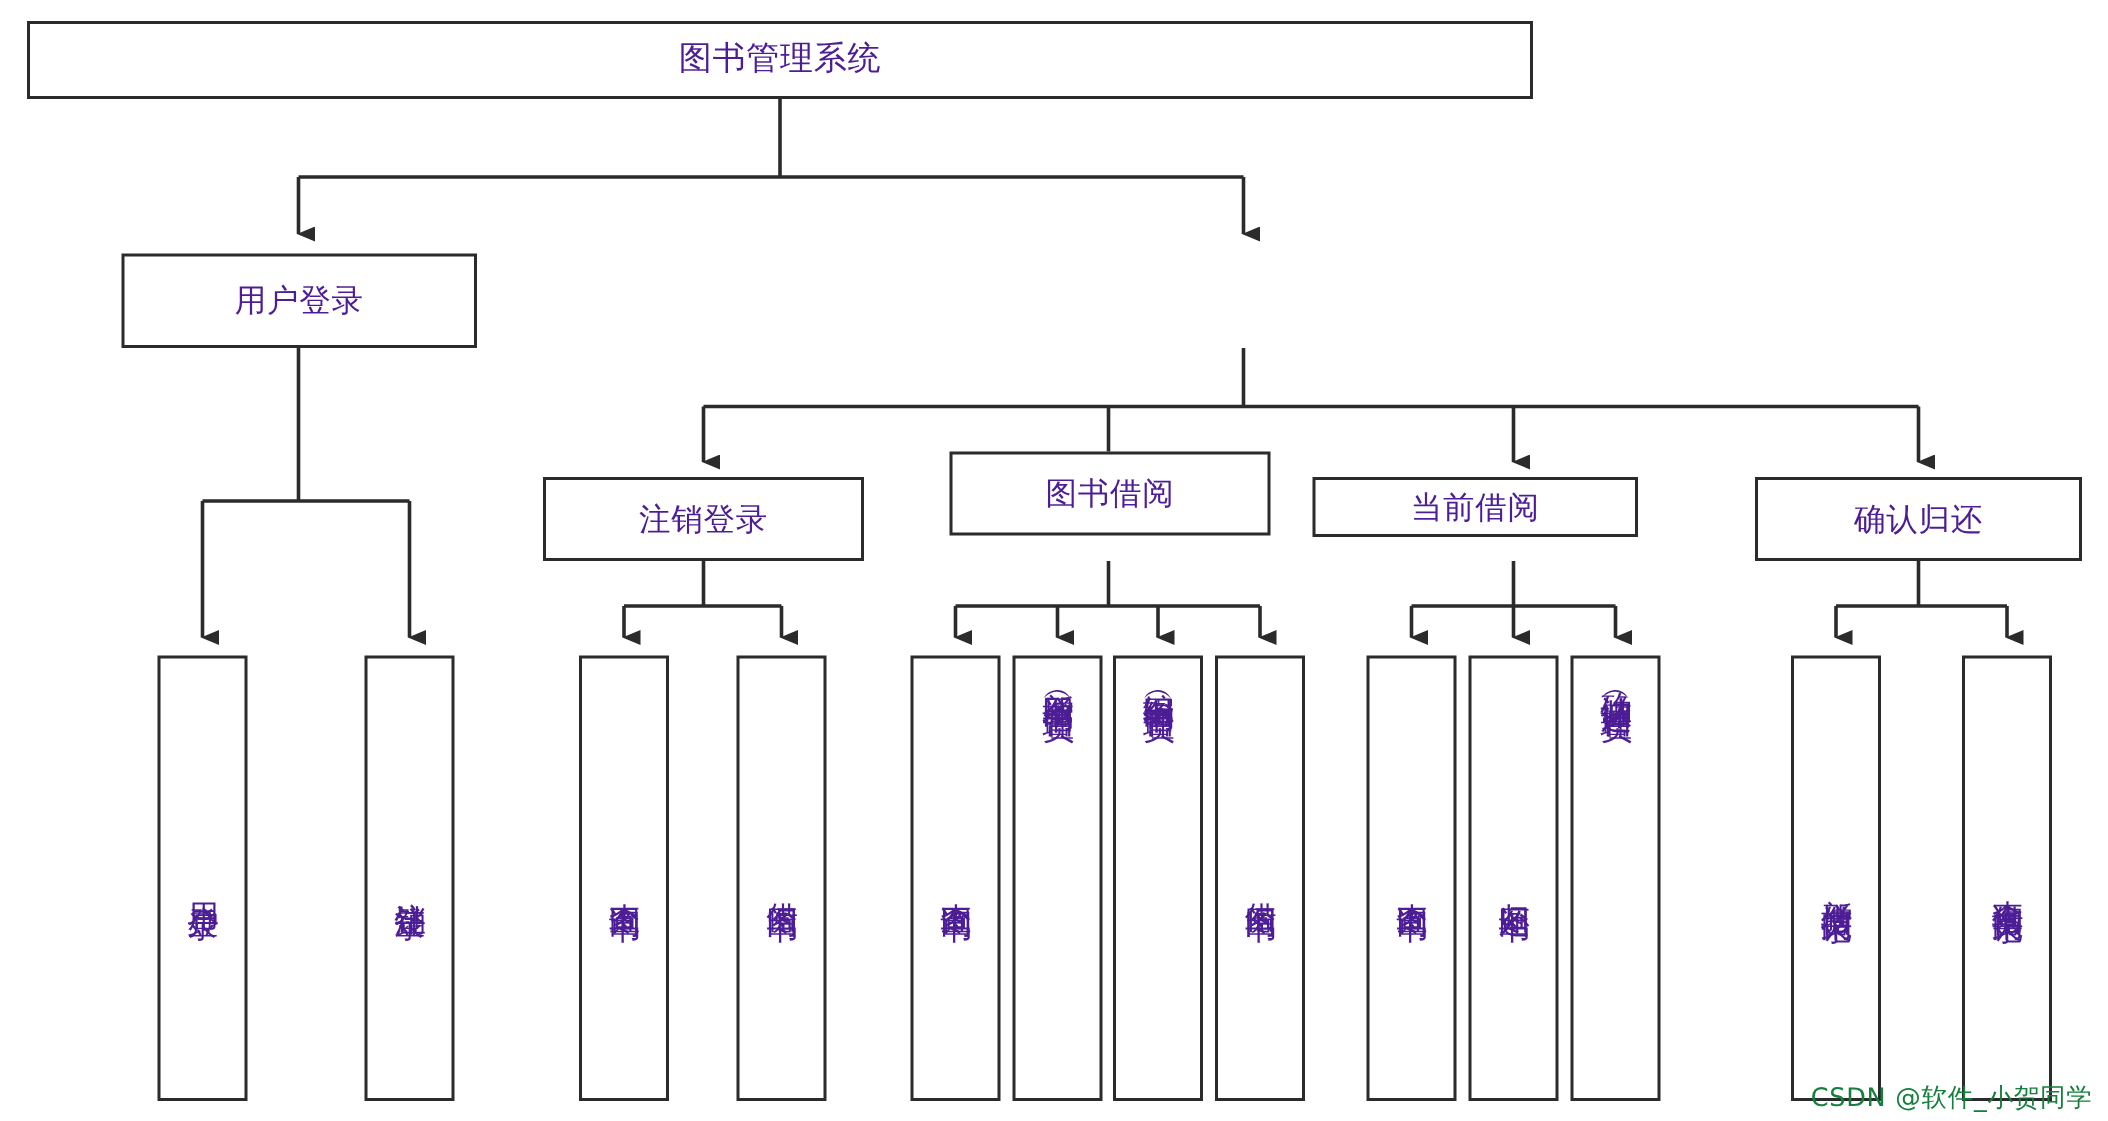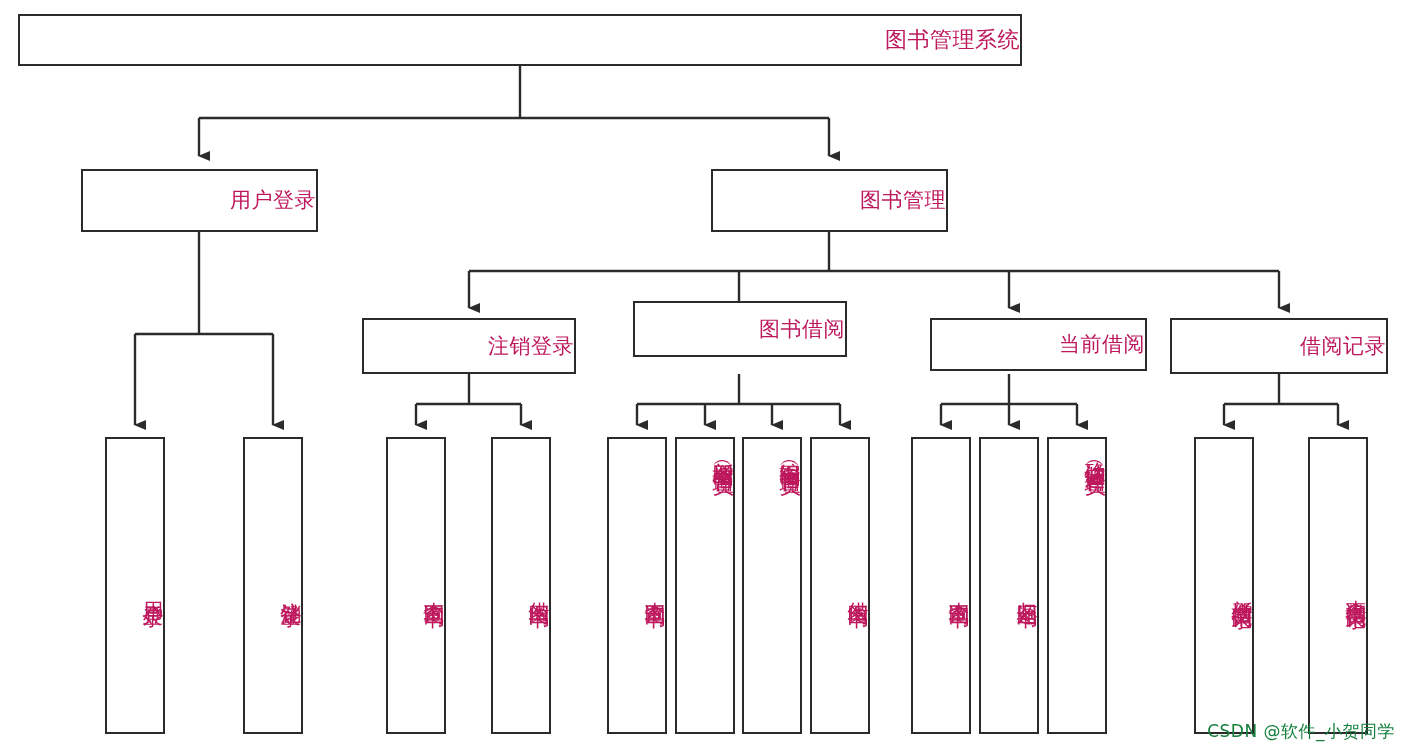--- a/index.html
+++ b/index.html
@@ -15,22 +15,22 @@
     position:absolute;left:0;top:0;width:1405px;height:747px;
   }
   .layer-svg{position:absolute;left:0;top:0;width:1405px;height:747px;pointer-events:none;}
   .node{
     position:absolute;
     box-sizing:border-box;
     background:#ffffff;
     border:2px solid #2b2b2b;
     display:flex;
     align-items:center;
-    justify-content:flex-end;
-    color:#be185d;
+    justify-content:center;
+    color:#4c1d95;
   }
   .node .label{
     display:block;
     text-align:center;
     line-height:1.18;
     letter-spacing:0.5px;
   }
   
   .node.horiz .label{
     writing-mode:horizontal-tb;
@@ -122,35 +122,32 @@
     </g>
   </svg>
 
   <div class="node horiz root" style="left:18px;top:14px;width:1004px;height:52px;">
     <span class="label">图书管理系统</span>
   </div>
 
   <div class="node horiz" style="left:81px;top:169px;width:237px;height:63px;">
     <span class="label">用户登录</span>
   </div>
-  <div class="node horiz" style="left:711px;top:169px;width:237px;height:63px;">
-    <span class="label">图书管理</span>
-  </div>
 
   <div class="node horiz" style="left:362px;top:318px;width:214px;height:56px;">
     <span class="label">注销登录</span>
   </div>
   <div class="node horiz" style="left:633px;top:301px;width:214px;height:56px;">
     <span class="label">图书借阅</span>
   </div>
-  <div class="node horiz" style="left:930px;top:318px;width:217px;height:53px;">
+  <div class="node horiz" style="left:875px;top:318px;width:217px;height:40px;">
     <span class="label">当前借阅</span>
   </div>
   <div class="node horiz" style="left:1170px;top:318px;width:218px;height:56px;">
-    <span class="label">借阅记录</span>
+    <span class="label">确认归还</span>
   </div>
 
   <div class="node vert vert-center" style="left:105px;top:437px;width:60px;height:297px;">
     <span class="label">用户登录</span>
   </div>
   <div class="node vert vert-center" style="left:243px;top:437px;width:60px;height:297px;">
     <span class="label">注销登录</span>
   </div>
 
   <div class="node vert vert-center" style="left:386px;top:437px;width:60px;height:297px;">

